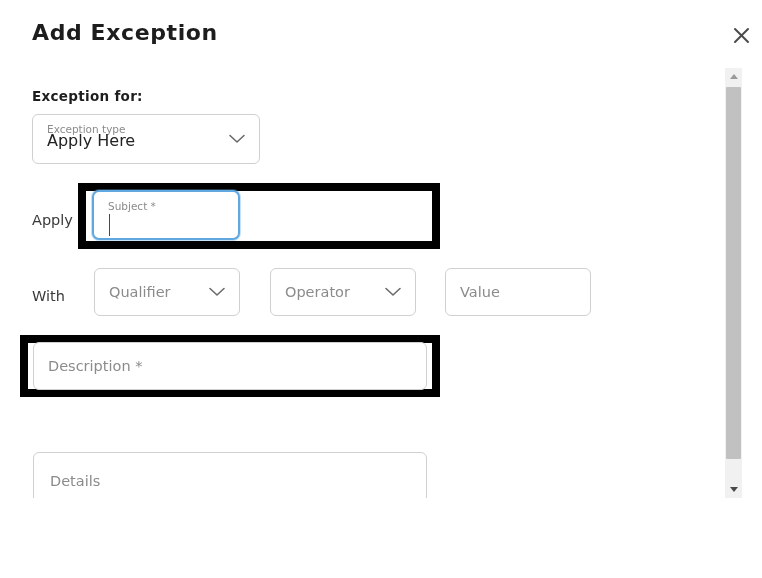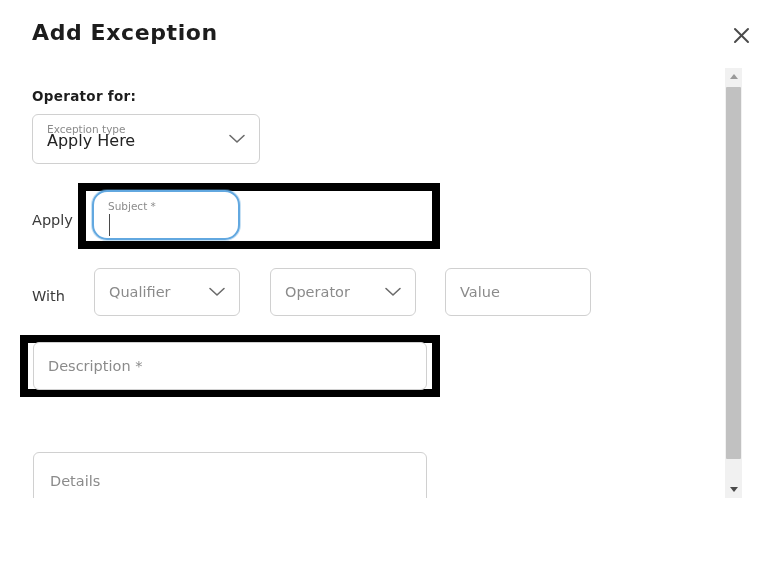--- a/index.html
+++ b/index.html
@@ -115,21 +115,21 @@
   }
   .field .chev {
     position: absolute;
     right: 12px;
     top: 50%;
     transform: translateY(-50%);
   }
   .field.focused {
     border: 2px solid #62a8e0;
     box-shadow: 0 0 0 1px rgba(98,168,224,0.35);
-    border-radius: 15px;
+    border-radius: 7px;
   }
   .caret {
     position: absolute;
     left: 15px;
     top: 22px;
     width: 1px;
     height: 22px;
     background: #4a4a4a;
   }
 
@@ -227,21 +227,21 @@
         <svg width="17" height="17" viewBox="0 0 17 17" aria-hidden="true">
           <line x1="2" y1="2" x2="15" y2="15" stroke="#4a4a4a" stroke-width="2" stroke-linecap="round"></line>
           <line x1="15" y1="2" x2="2" y2="15" stroke="#4a4a4a" stroke-width="2" stroke-linecap="round"></line>
         </svg>
       </span>
     </button>
   </div>
 
   <div class="dlg-body">
 
-    <div class="section-label">Operator for:</div>
+    <div class="section-label">Exception for:</div>
 
     <div class="field" style="left:32px; top:48px; width:228px; height:50px;">
       <div class="float-label">Exception type</div>
       <div class="val">Apply Here</div>
       <span class="chev">
         <svg width="20" height="12" viewBox="0 0 20 12" aria-hidden="true">
           <polyline points="3,3 10,9.5 17,3" fill="none" stroke="#6b6b6b" stroke-width="1.6" stroke-linecap="round" stroke-linejoin="round"></polyline>
         </svg>
       </span>
     </div>

